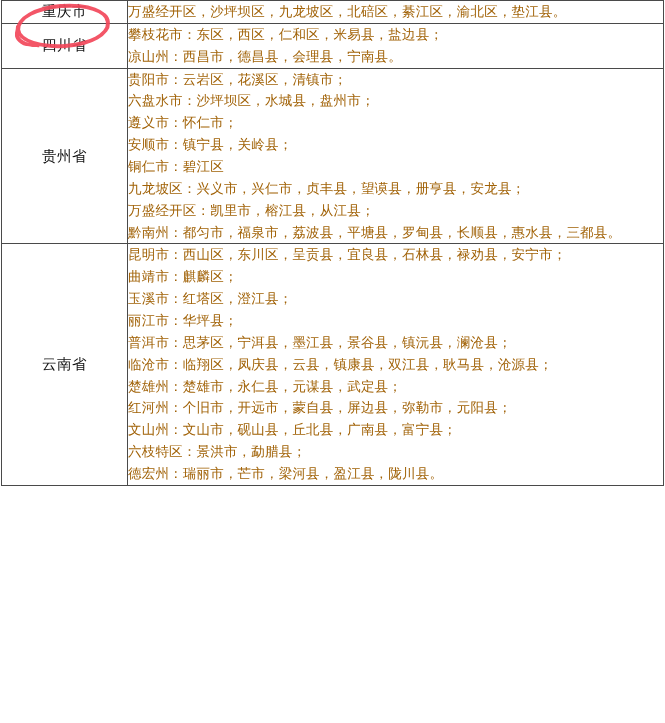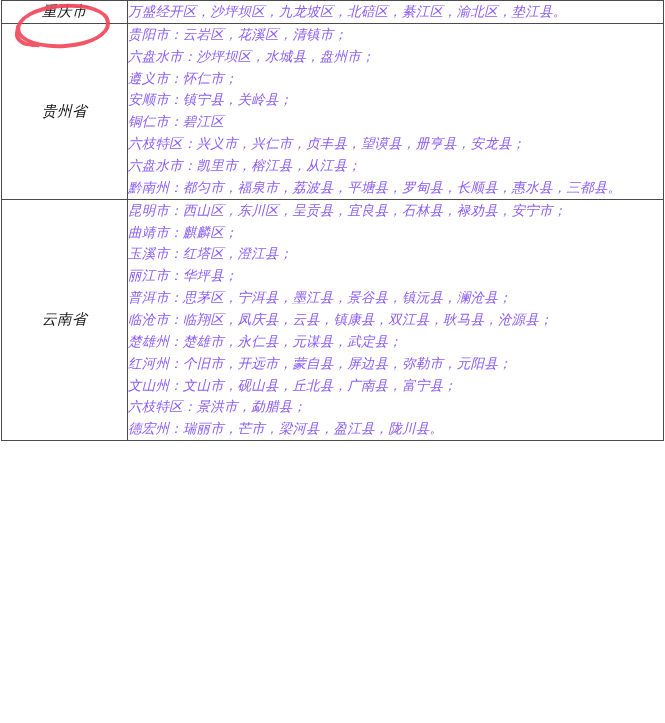--- a/index.html
+++ b/index.html
@@ -18,40 +18,39 @@
     position: relative;
     width: 665px;
     height: 723px;
     box-sizing: border-box;
   }
   table.region-table {
     width: 663px;
     margin: 0 1px;
     border-collapse: collapse;
     table-layout: fixed;
-    font-style: italic;
   }
   table.region-table td {
     border: 1px solid #4a4a4a;
     vertical-align: middle;
     padding: 0;
   }
   td.prov-cell {
     width: 125px;
     text-align: center;
     font-size: 14.5px;
     color: #111111;
     letter-spacing: 0.5px;
     padding: 6px 2px;
   }
   td.detail-cell {
     padding: 7px 10px 7px 12px;
     font-size: 13.5px;
     line-height: 1.62;
-    color: #8b5cf6;
+    color: #a16207;
   }
   .detail-line {
     white-space: nowrap;
     letter-spacing: 0.2px;
   }
   
   .annotation-ellipse {
     position: absolute;
     left: 16px;
     top: 4px;
@@ -85,31 +84,38 @@
   <table class="region-table">
     <tbody>
 
       <tr>
         <td class="prov-cell">重庆市</td>
         <td class="detail-cell">
           <div class="detail-line">万盛经开区，沙坪坝区，九龙坡区，北碚区，綦江区，渝北区，垫江县。</div>
         </td>
       </tr>
 
+      <tr>
+        <td class="prov-cell">四川省</td>
+        <td class="detail-cell">
+          <div class="detail-line">攀枝花市：东区，西区，仁和区，米易县，盐边县；</div>
+          <div class="detail-line">凉山州：西昌市，德昌县，会理县，宁南县。</div>
+        </td>
+      </tr>
 
       <tr>
         <td class="prov-cell">贵州省</td>
         <td class="detail-cell">
           <div class="detail-line">贵阳市：云岩区，花溪区，清镇市；</div>
           <div class="detail-line">六盘水市：沙坪坝区，水城县，盘州市；</div>
           <div class="detail-line">遵义市：怀仁市；</div>
           <div class="detail-line">安顺市：镇宁县，关岭县；</div>
           <div class="detail-line">铜仁市：碧江区</div>
-          <div class="detail-line">六枝特区：兴义市，兴仁市，贞丰县，望谟县，册亨县，安龙县；</div>
-          <div class="detail-line">六盘水市：凯里市，榕江县，从江县；</div>
+          <div class="detail-line">九龙坡区：兴义市，兴仁市，贞丰县，望谟县，册亨县，安龙县；</div>
+          <div class="detail-line">万盛经开区：凯里市，榕江县，从江县；</div>
           <div class="detail-line">黔南州：都匀市，福泉市，荔波县，平塘县，罗甸县，长顺县，惠水县，三都县。</div>
         </td>
       </tr>
 
       <tr>
         <td class="prov-cell">云南省</td>
         <td class="detail-cell">
           <div class="detail-line">昆明市：西山区，东川区，呈贡县，宜良县，石林县，禄劝县，安宁市；</div>
           <div class="detail-line">曲靖市：麒麟区；</div>
           <div class="detail-line">玉溪市：红塔区，澄江县；</div>

